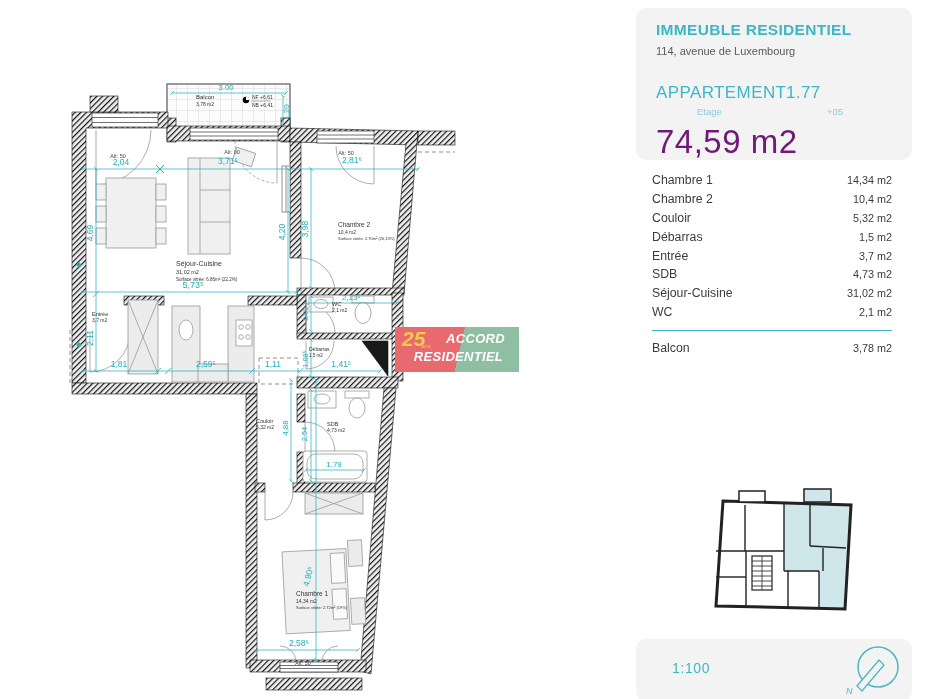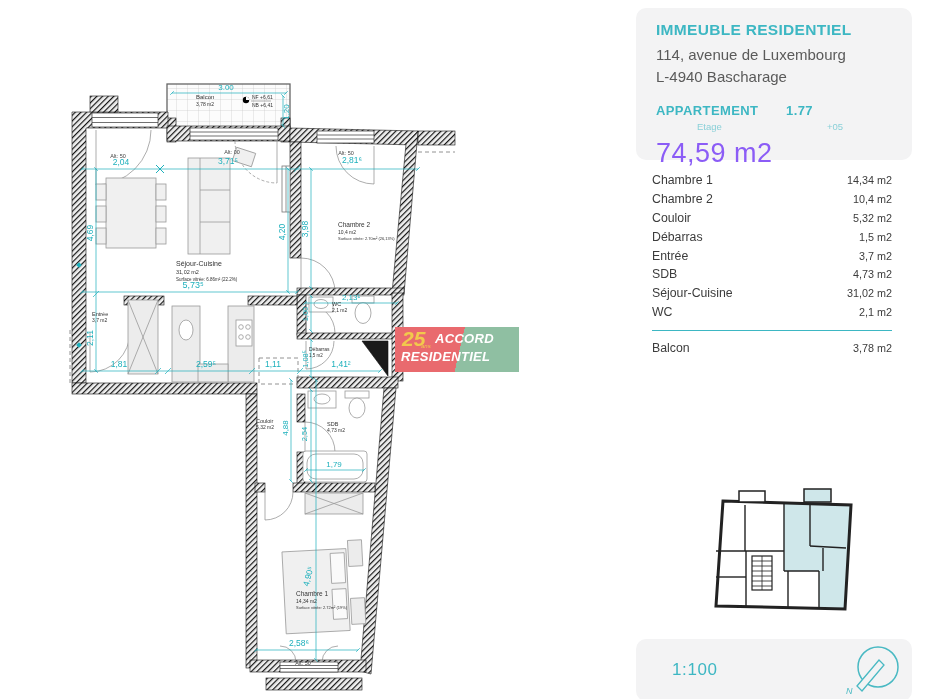--- a/index.html
+++ b/index.html
@@ -3,40 +3,40 @@
 <meta charset="utf-8">
 <style>
   html,body{margin:0;padding:0;background:#fff;font-family:"Liberation Sans",sans-serif;}
   .page{position:relative;width:925px;height:699px;background:#fff;overflow:hidden;}
   .plan-svg{position:absolute;left:0;top:0;}
   
   .side{position:absolute;left:636px;top:0;width:276px;height:699px;}
   .card{background:#f3f3f4;border-radius:10px;}
   .head{position:absolute;left:0;top:8px;width:276px;height:152px;box-sizing:border-box;padding:13px 16px 0 20px;}
   .head-title{margin:0 0 5px;font-size:15.5px;font-weight:600;color:#3db7c3;letter-spacing:.3px;}
-  .addr{font-size:15px;color:#5a5a5a;line-height:1.45;}
-  .aptrow{display:flex;margin-top:15px;font-size:13px;color:#3db7c3;letter-spacing:.4px;font-weight:bold;}
+  .addr{font-size:11px;color:#5a5a5a;line-height:1.45;}
+  .aptrow{display:flex;margin-top:23px;font-size:17px;color:#3db7c3;letter-spacing:.4px;}
   .aptrow .c1{width:130px;}
   .etarow{display:flex;margin-top:3px;font-size:9.5px;color:#8ad0d8;}
   .etarow .c1{width:130px;padding-left:41px;}
-  .total{margin-top:6px;font-size:27px;color:#8b5cf6;letter-spacing:.5px;}
+  .total{margin-top:6px;font-size:33px;color:#701a75;letter-spacing:.5px;}
   .roomlist{position:absolute;left:16px;top:171px;width:240px;}
   .rrow{display:flex;justify-content:space-between;align-items:baseline;padding:2.4px 0;}
   .rl{font-size:12.3px;color:#3c3c3c;}
   .rv{font-size:10.8px;color:#3c3c3c;}
   .divider{border:none;border-top:1.4px solid #3db7c3;margin:9px 0 7px;}
   .keyplan{position:absolute;left:0;top:480px;}
   .scalecard{position:absolute;left:0;top:639px;width:276px;height:62px;}
-  .scale-label{position:absolute;left:36px;top:21px;font-size:17px;color:#3db7c3;letter-spacing:.6px;}
+  .scale-label{position:absolute;left:36px;top:21px;font-size:14px;color:#3db7c3;letter-spacing:.6px;}
   .compass{position:absolute;left:204px;top:1px;}
   
   .logo{position:absolute;left:395px;top:327px;width:124px;height:45px;
         background:linear-gradient(103deg,#e96a6e 52%,#8fbfa2 52%);}
   .logo-text{position:absolute;left:6px;right:3px;top:3px;color:#fff;font-style:italic;
-        font-weight:800;font-size:13px;line-height:1.35;letter-spacing:.3px;}
+        font-weight:800;text-align:center;font-size:13px;line-height:1.35;letter-spacing:.3px;}
   .l1{padding-left:34px;}
   .y25{position:absolute;left:7px;top:0;color:#f2c94c;font-size:21px;font-style:italic;font-weight:800;}
   .yans{position:absolute;left:26px;top:16px;color:#f2c94c;font-size:6px;font-style:italic;}
 </style>
 </head>
 <body>
 
 <div class="page">
 
   <svg class="plan-svg" width="630" height="699" viewBox="0 0 630 699">
@@ -313,21 +313,20 @@
       <div class="l2">RESIDENTIEL</div>
     </div>
   </div>
 
   <aside class="side">
 
     <div class="card head">
       <h1 class="head-title">IMMEUBLE RESIDENTIEL</h1>
       <div class="addr">
         <div>114, avenue de Luxembourg</div>
-        <div>L-4940 Bascharage</div>
       </div>
       <div class="aptrow">
         <span class="c1">APPARTEMENT</span>
         <span>1.77</span>
       </div>
       <div class="etarow">
         <span class="c1">Etage</span>
         <span>+05</span>
       </div>
       <div class="total">74,59 m2</div>

